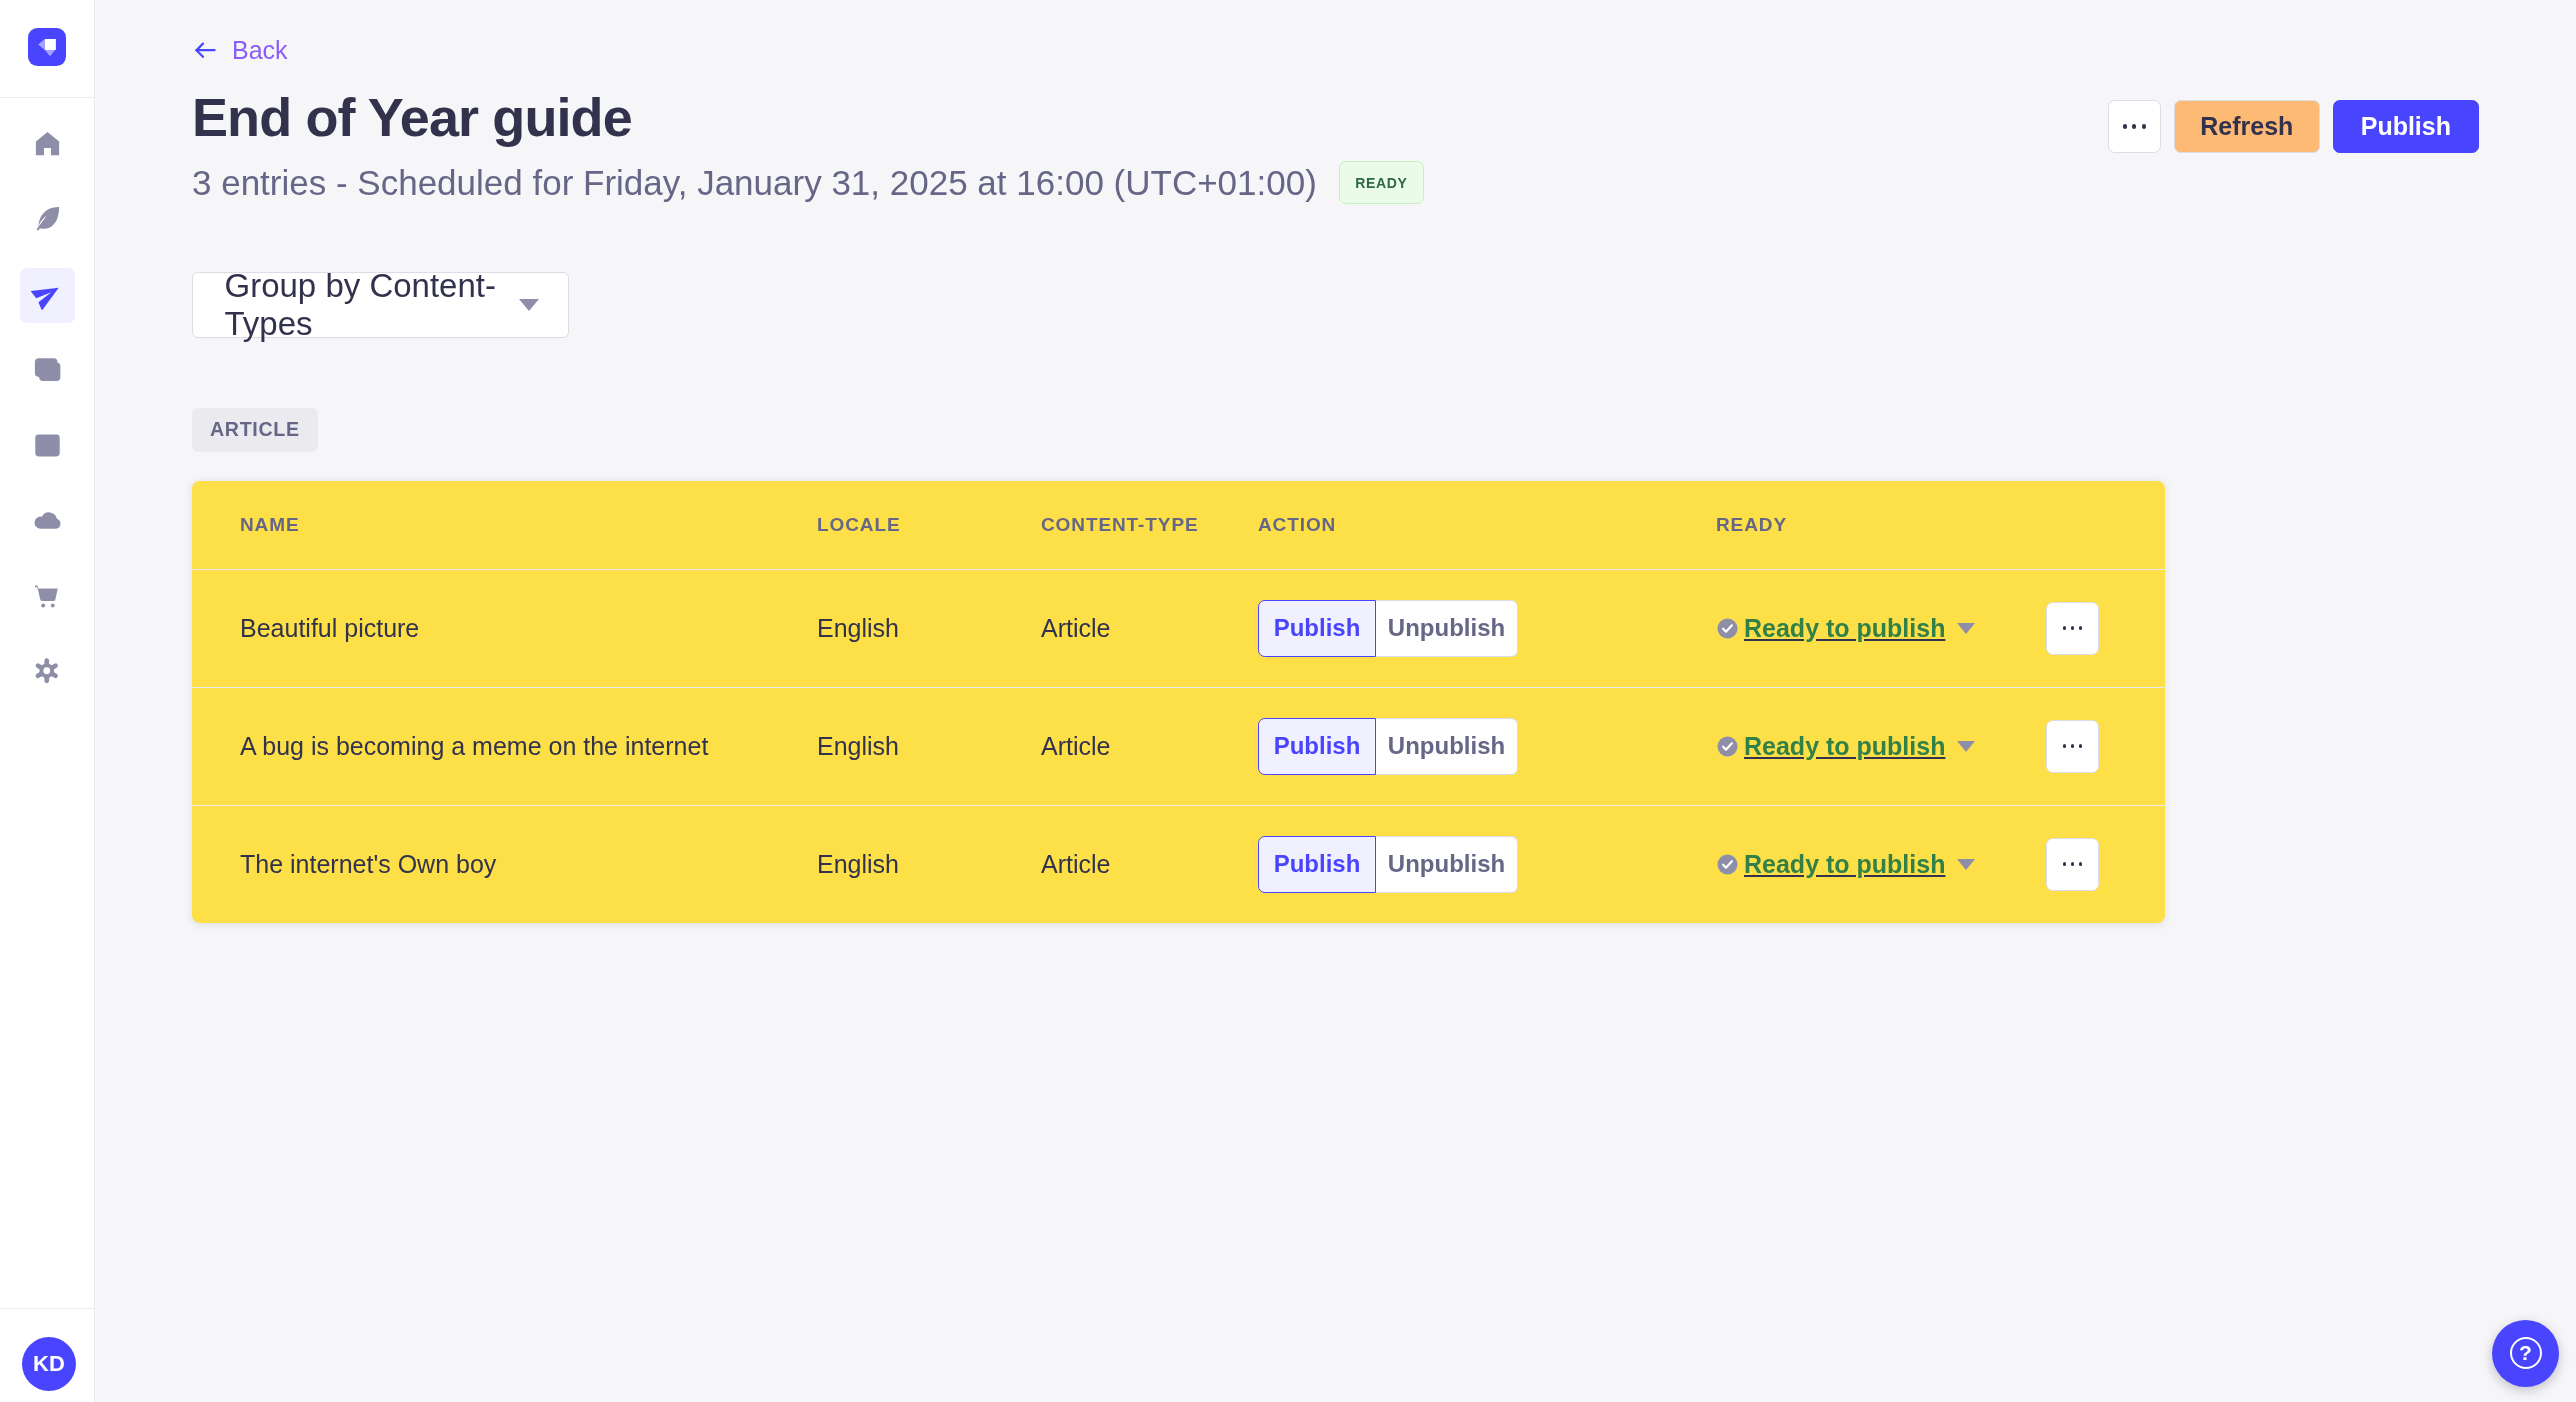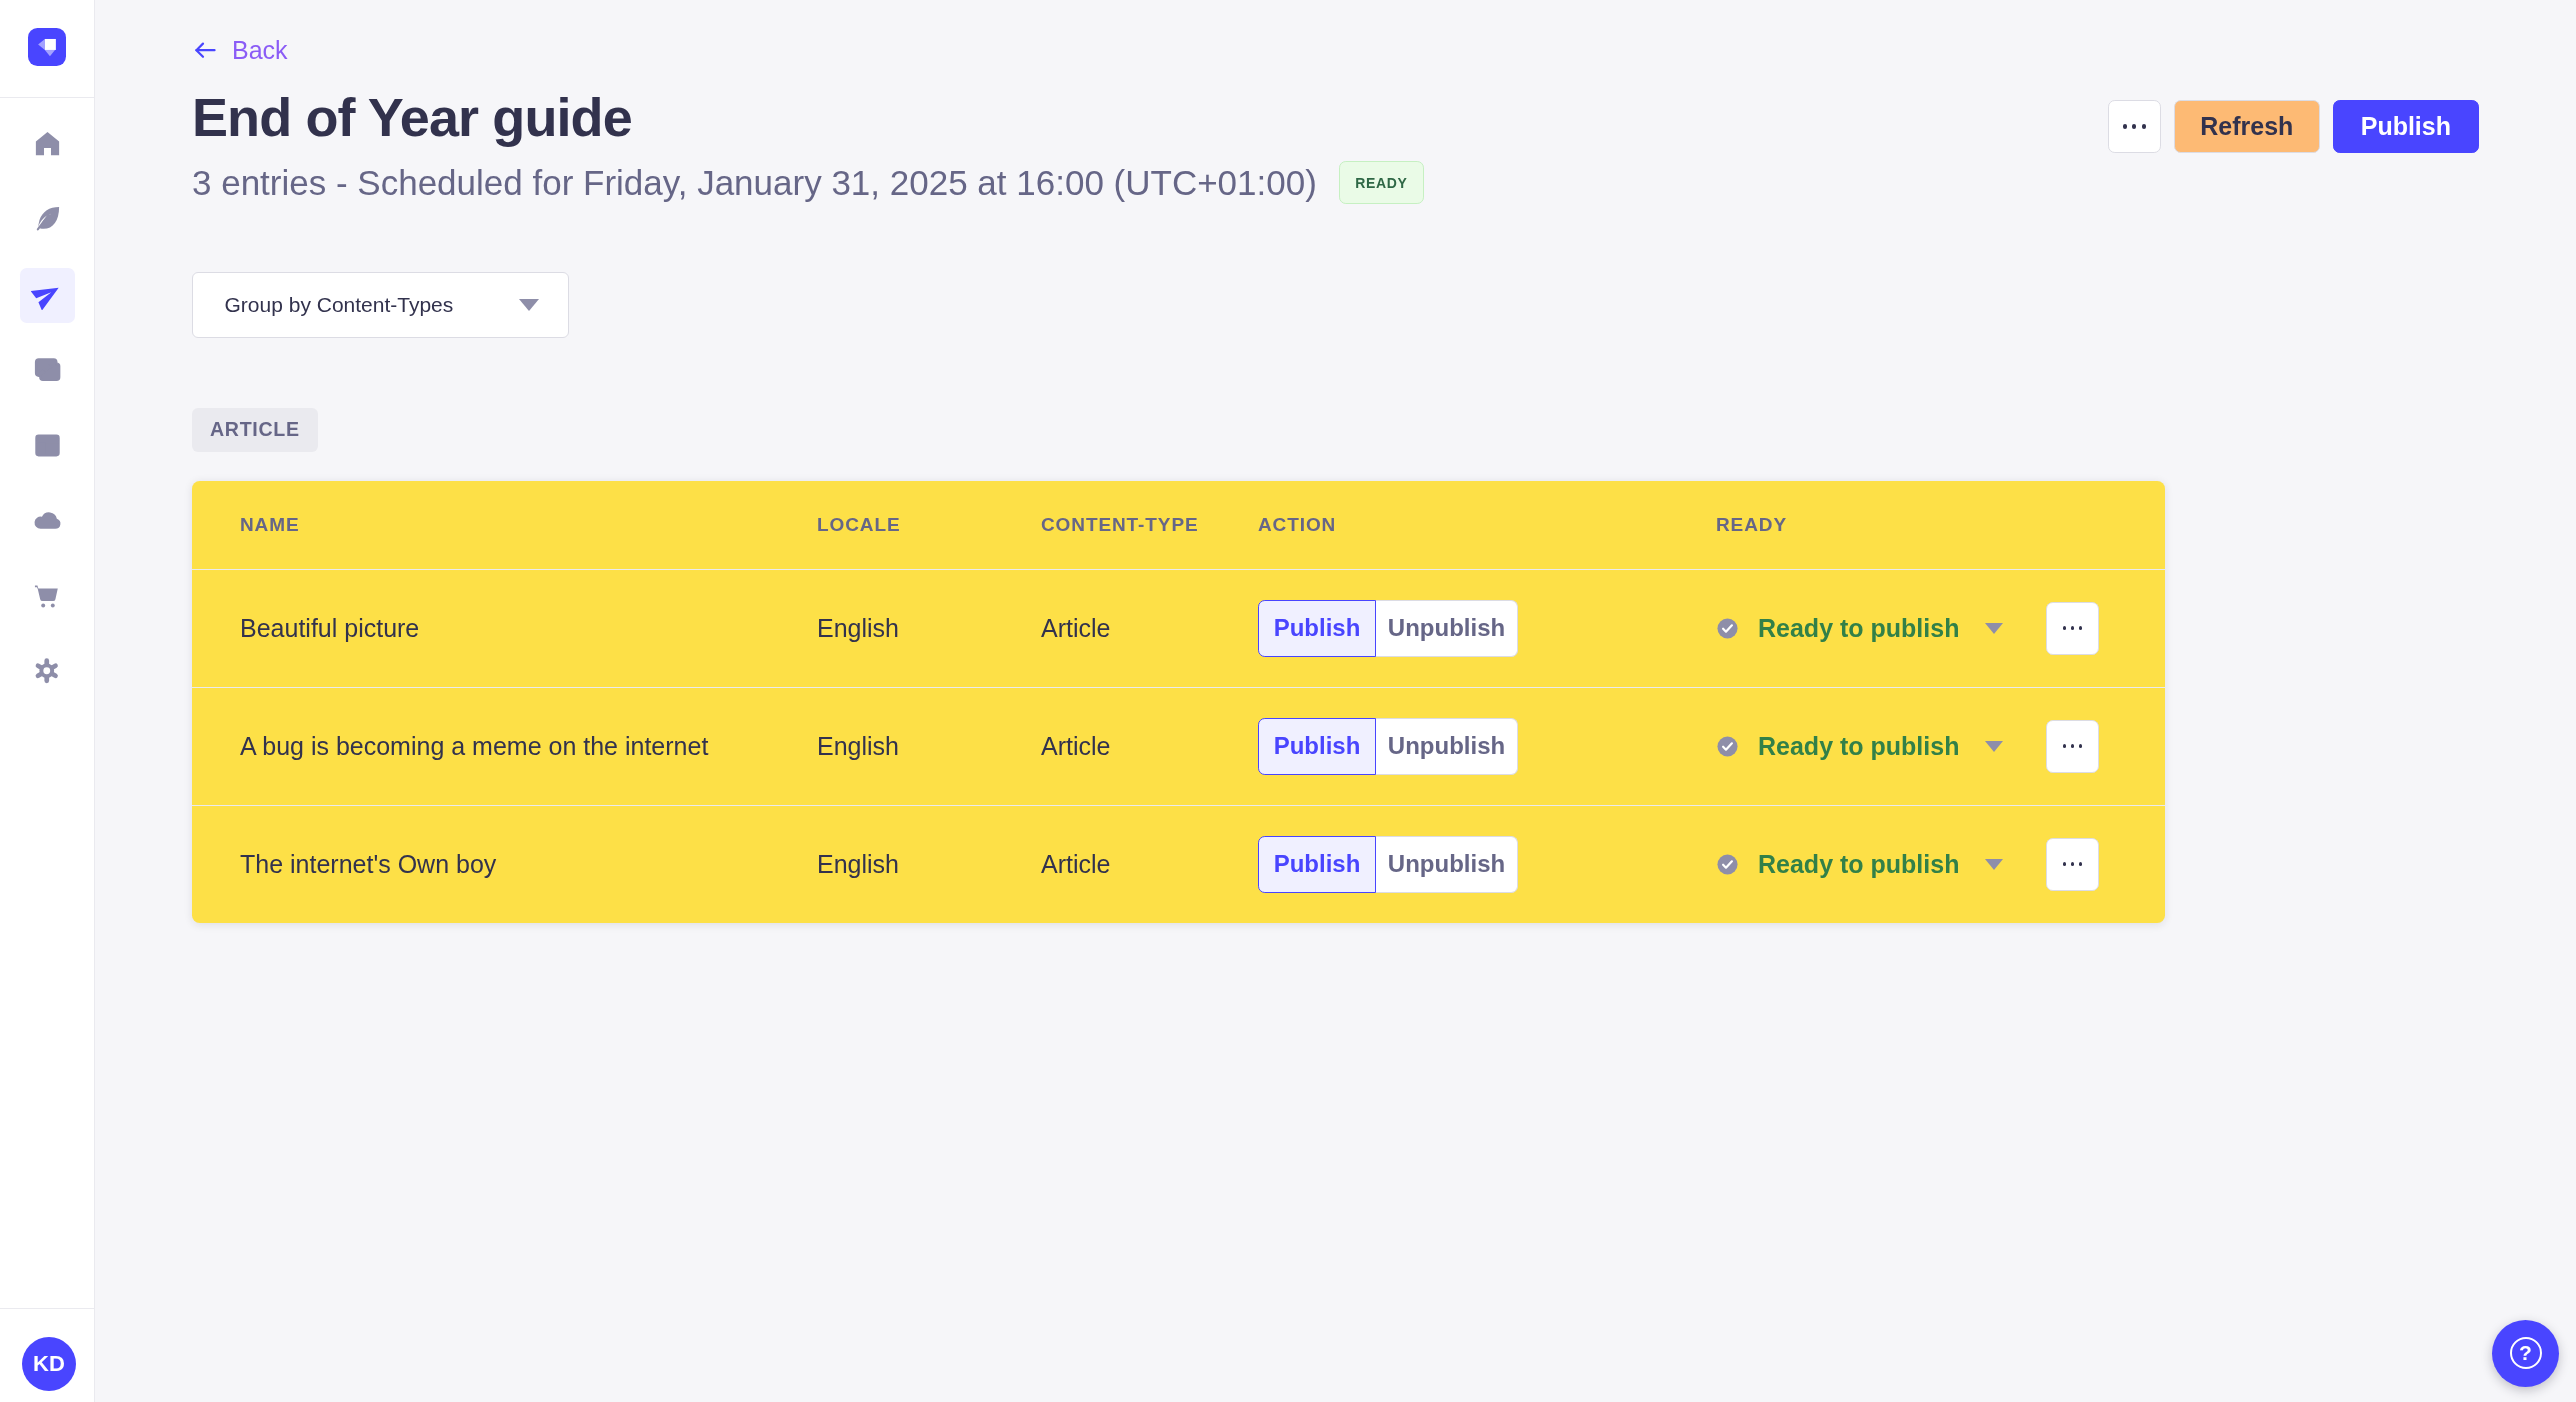--- a/index.html
+++ b/index.html
@@ -60,21 +60,21 @@
   }
   .btn-more { width:53px; background:#FFFFFF; border:0.9px solid #DCDCE4; gap:5.1px; }
   .btn-refresh { padding:0 25.6px; background:#fdba74; border:0.9px solid #DCDCE4; color:#32324D; }
   .btn-publish { padding:0 27px; background:#4945FF; border:0.9px solid #4945FF; color:#FFFFFF; }
   .dot { width:4.3px; height:4.3px; border-radius:50%; background:#32324D; display:inline-block; }
   
   .groupby {
     margin-top:68px; width:377px; height:66px; background:#FFFFFF;
     border:0.9px solid #DCDCE4; border-radius:6px;
     display:flex; align-items:center; justify-content:space-between;
-    padding:0 29px 0 31.5px; font-size:21px; color:#32324D; cursor:pointer;
+    padding:0 29px 0 31.5px; font-size:33px; color:#32324D; cursor:pointer;
   }
   .caret-down {
     width:0; height:0; border-left:10.2px solid transparent;
     border-right:10.2px solid transparent; border-top:12px solid #8E8EA9;
   }
   
   .chip {
     margin-top:70px; display:inline-block; background:#EAEAEF; color:#666687;
     font-size:19.6px; font-weight:700; letter-spacing:0.7px;
     padding:10.2px 18px; border-radius:6px;
@@ -97,21 +97,21 @@
   .seg { display:flex; align-items:center; }
   .seg button { font-family:"Liberation Sans", sans-serif; cursor:pointer; }
   .seg-publish {
     width:118px; height:57px; background:#F0F0FF; border:1.7px solid #4945FF;
     border-radius:6.8px 0 0 6.8px; color:#4945FF; font-weight:700; font-size:24px; z-index:1;
   }
   .seg-unpublish {
     width:142px; height:57px; background:#FFFFFF; border:0.9px solid #DCDCE4; border-left:none;
     border-radius:0 6.8px 6.8px 0; color:#666687; font-weight:600; font-size:24px;
   }
-  .status-cell { display:flex; align-items:center; gap:19px; }
+  .status-cell { display:flex; align-items:center; gap:5px;text-decoration:underline; }
   .status-text { font-size:25px; font-weight:700; color:#328048; }
   .status-cell .caret-down { margin-left:6.8px; border-left-width:9.4px; border-right-width:9.4px; border-top-width:11px; cursor:pointer; }
   .btn-dots {
     width:53px; height:53px; background:#FFFFFF; border:0.9px solid #DCDCE4; border-radius:6.8px;
     display:flex; align-items:center; justify-content:center; gap:4.3px; cursor:pointer;
   }
   .btn-dots .dot { width:3.8px; height:3.8px; }
   .more-cell { display:flex; justify-content:flex-end; }
   
   .fab {

